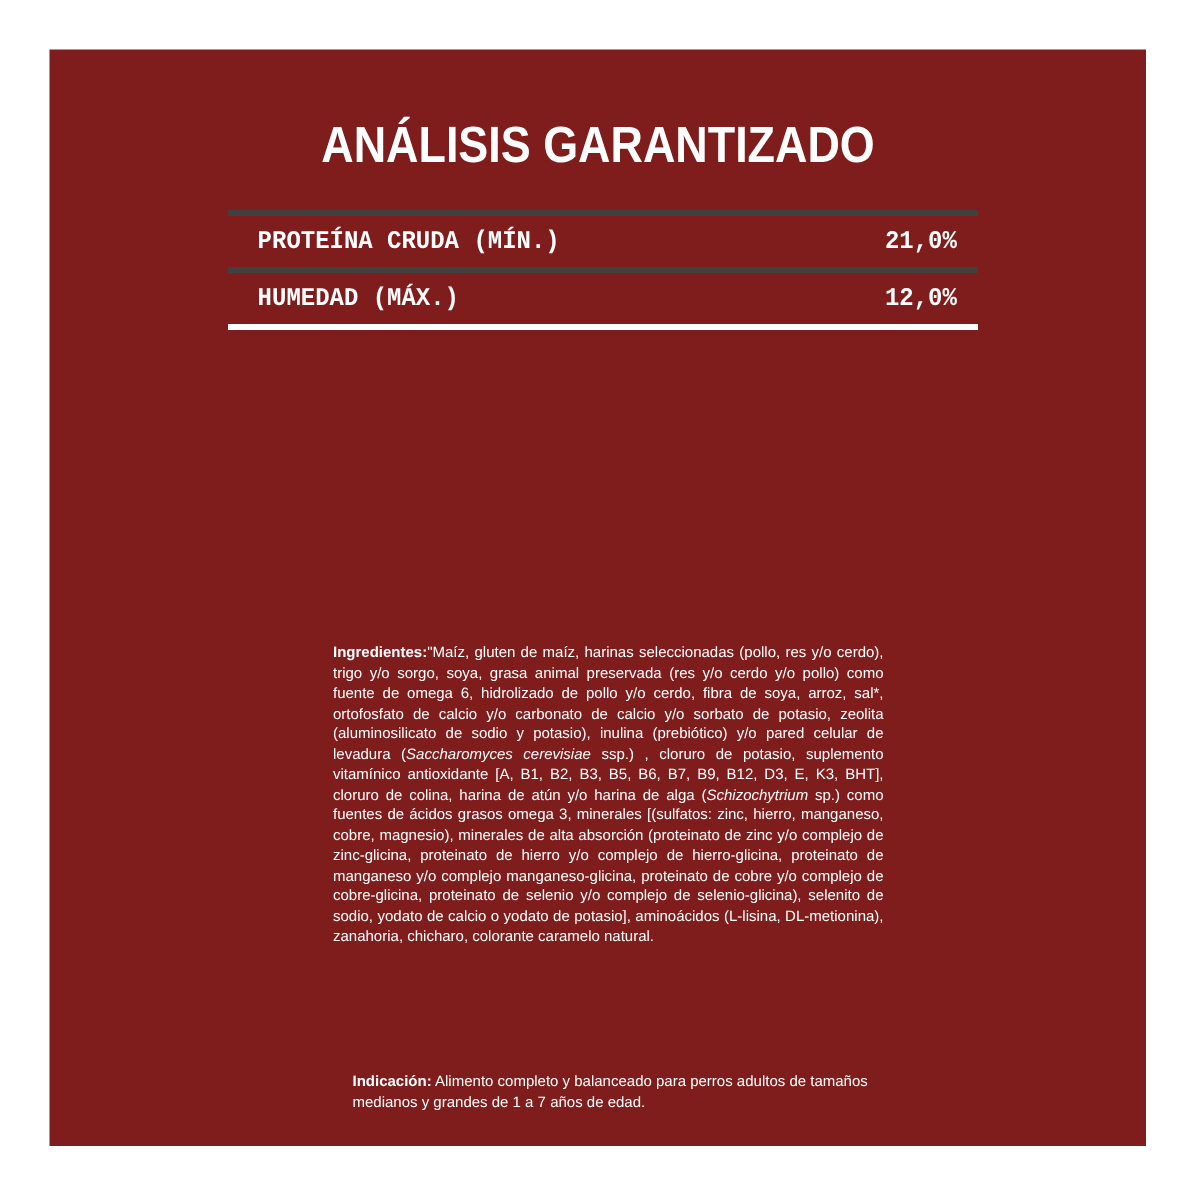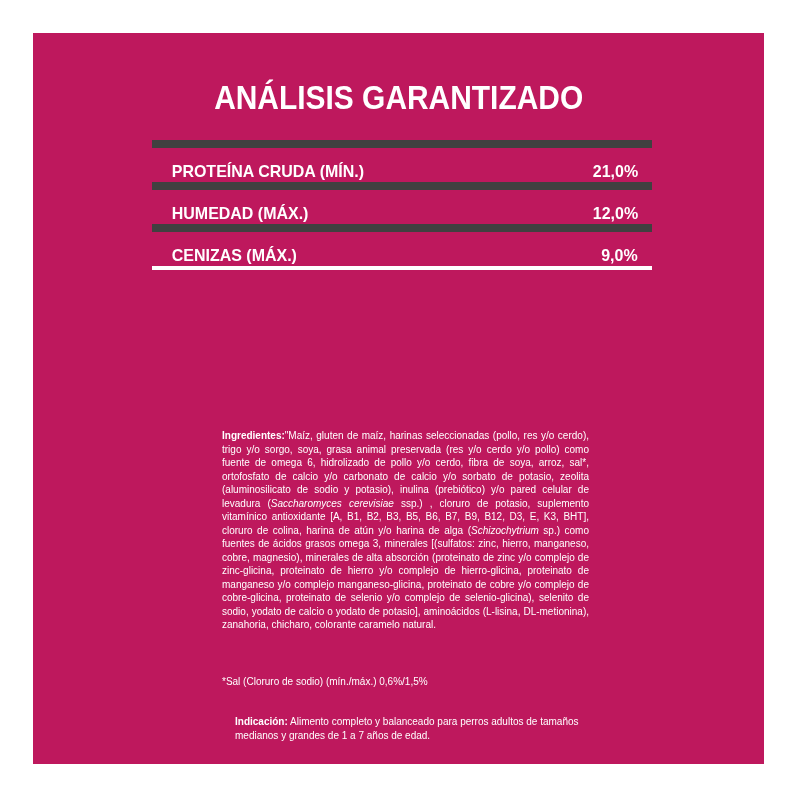--- a/index.html
+++ b/index.html
@@ -40,24 +40,25 @@
   }
   .atable {
     position: absolute;
     left: 119px;
     top: 107px;
     width: 500px;
     border-bottom: 4px solid #ffffff;
   }
   .arow {
     display: flex;
-    align-items: flex-end;
+    align-items: center;
     justify-content: space-between;
     height: 34px;
-    border-top: 8px solid #404040;
+    border-top: 4px solid #404040;
+    font-family: Liberation Mono, monospace;
   }
   .arow .lbl {
     font-weight: 700;
     font-size: 17px;
     padding-left: 21px;
     transform: scaleX(0.94);
     transform-origin: left center;
     white-space: nowrap;
   }
   .arow .val {
@@ -94,39 +95,34 @@
     top: 669px;
     width: 367px;
     margin: 13px;
   }
   .bold { font-weight: 700; }
 </style>
 </head>
 <body>
 
 <div class="canvas" style="background: rgb(255, 255, 255);">
-  <div class="panel" style="background: #be185d;">
+  <div class="panel" style="background: #7f1d1d;">
 
     <h1 class="title"><span class="cx-title">ANÁLISIS GARANTIZADO</span></h1>
 
     <div class="atable">
       <div class="arow">
         <span class="lbl">PROTEÍNA CRUDA (MÍN.)</span>
         <span class="val">21,0%</span>
       </div>
       <div class="arow">
         <span class="lbl">HUMEDAD (MÁX.)</span>
         <span class="val">12,0%</span>
       </div>
-      <div class="arow">
-        <span class="lbl">CENIZAS (MÁX.)</span>
-        <span class="val">9,0%</span>
-      </div>
     </div>
 
     <p class="ingredients smalltext"><span style="font-weight: 700;">Ingredientes:</span><span>"Maíz, gluten de maíz, harinas seleccionadas (pollo, res y/o cerdo), trigo y/o sorgo, soya, grasa animal preservada (res y/o cerdo y/o pollo) como fuente de omega 6, hidrolizado de pollo y/o cerdo, fibra de soya, arroz, sal*, ortofosfato de calcio y/o carbonato de calcio y/o sorbato de potasio, zeolita (aluminosilicato de sodio y potasio), inulina (prebiótico) y/o pared celular de levadura (</span><span style="font-style: italic;">Saccharomyces cerevisiae</span><span> ssp.) , cloruro de potasio, suplemento vitamínico antioxidante [A, B1, B2, B3, B5, B6, B7, B9, B12, D3, E, K3, BHT], cloruro de colina, harina de atún y/o harina de alga (</span><span style="font-style: italic;">Schizochytrium</span><span> sp.) como fuentes de ácidos grasos omega 3, minerales [(sulfatos: zinc, hierro, manganeso, cobre, magnesio), minerales de alta absorción (proteinato de zinc y/o complejo de zinc-glicina, proteinato de hierro y/o complejo de hierro-glicina, proteinato de manganeso y/o complejo manganeso-glicina, proteinato de cobre y/o complejo de cobre-glicina, proteinato de selenio y/o complejo de selenio-glicina), selenito de sodio, yodato de calcio o yodato de potasio], aminoácidos (L-lisina, DL-metionina), zanahoria, chicharo, colorante caramelo natural.</span></p>
 
-    <p class="footnote smalltext">*Sal (Cloruro de sodio) (mín./máx.) 0,6%/1,5%</p>
 
     <p class="indication smalltext"><span class="bold">Indicación:</span><span> Alimento completo y balanceado para perros adultos de tamaños medianos y grandes de 1 a 7 años de edad.</span></p>
 
   </div>
 </div>
 
 </body></html>

